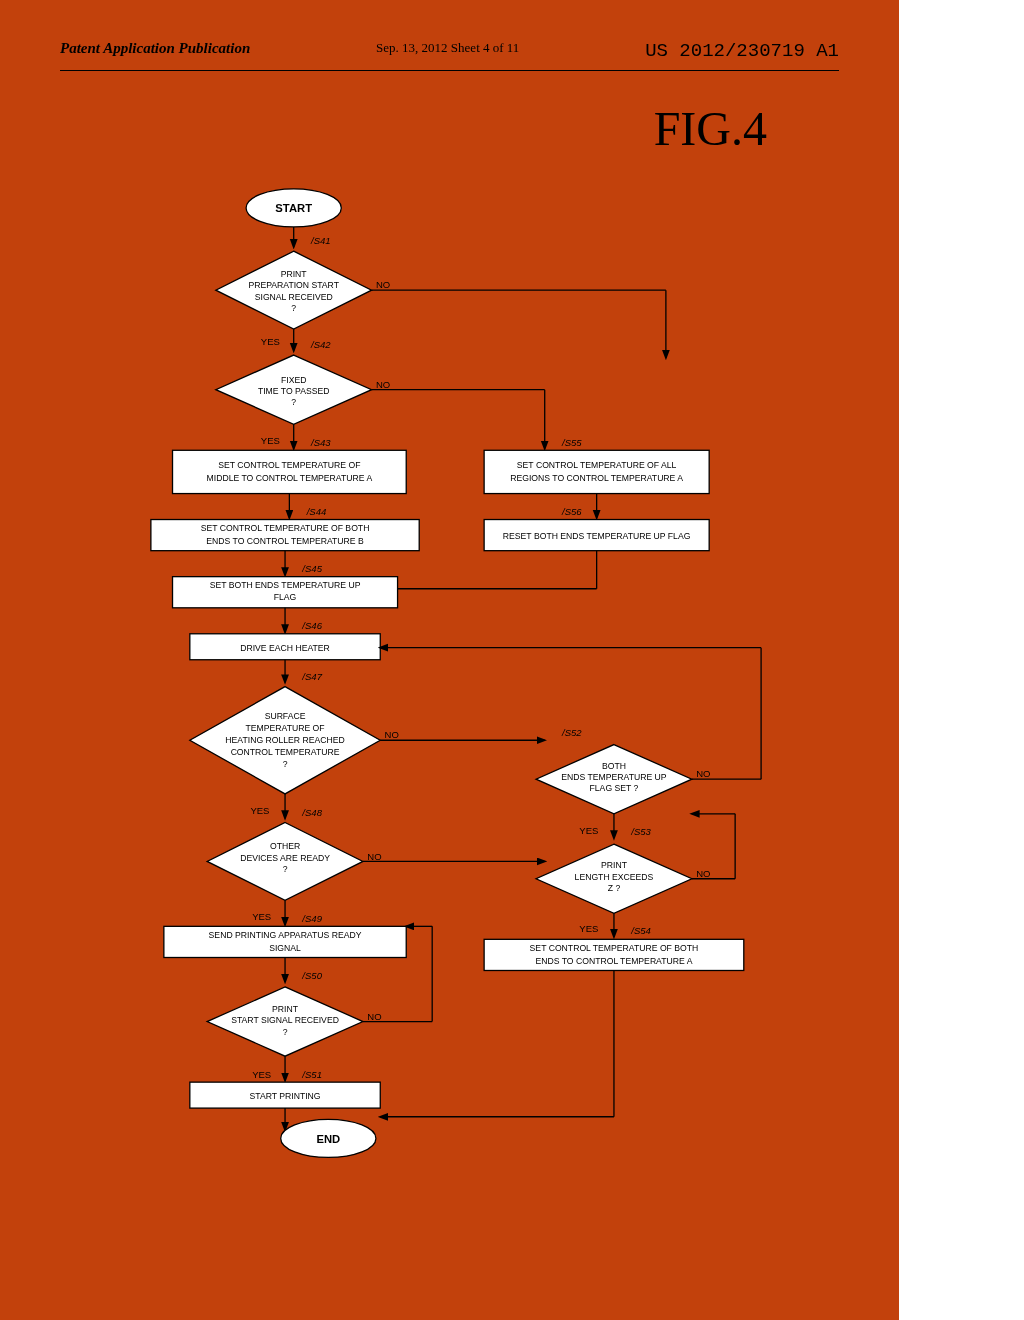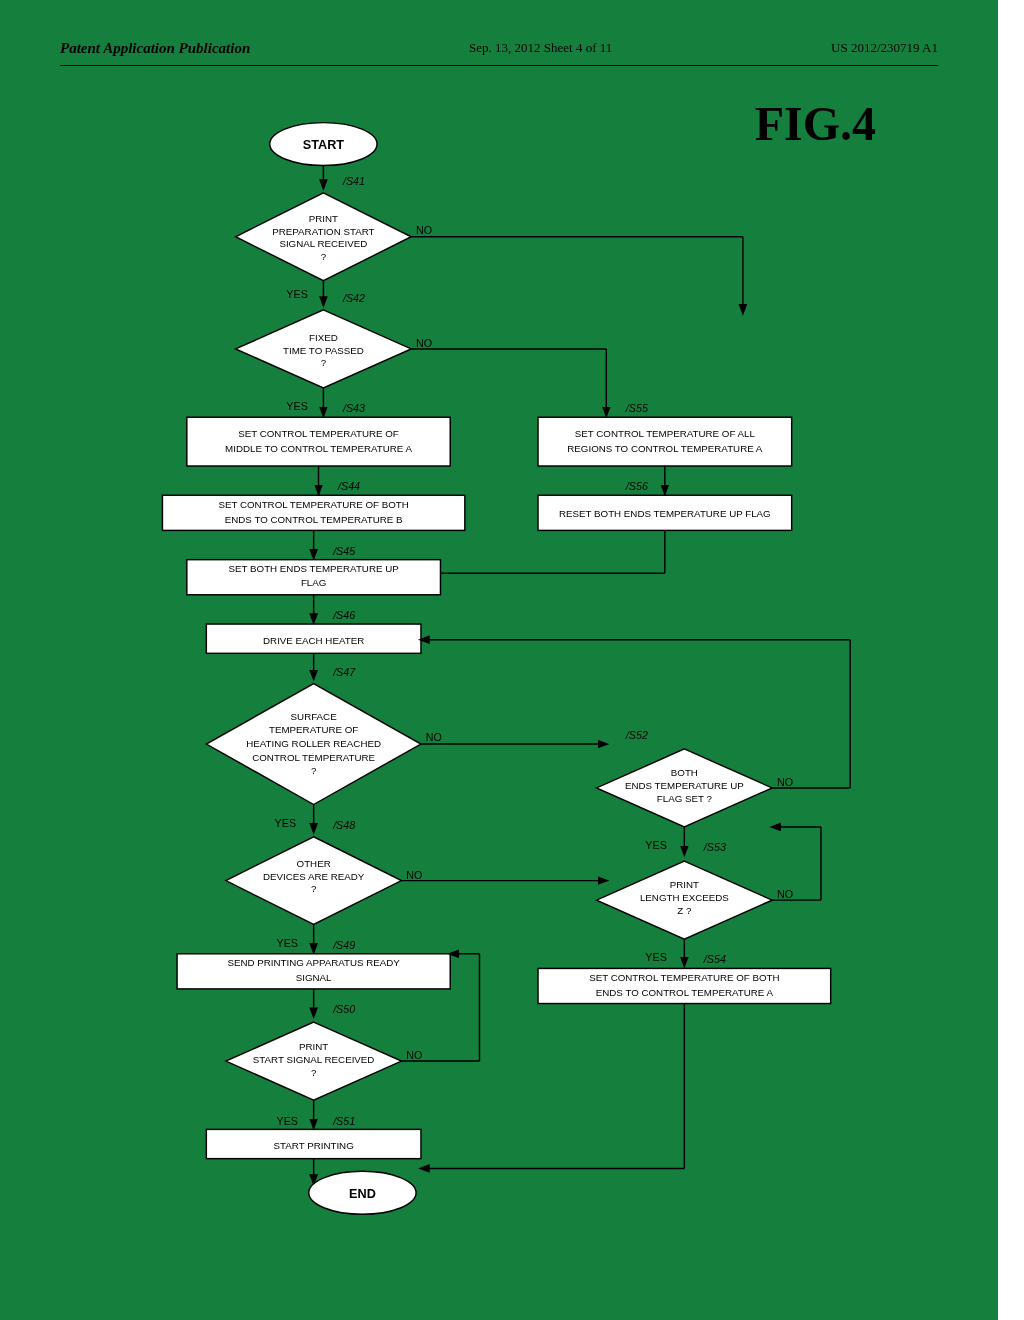--- a/index.html
+++ b/index.html
@@ -5,23 +5,23 @@
     * { box-sizing: border-box; margin: 0; padding: 0; }
     body {
       background: #fff;
       font-family: 'Times New Roman', Times, serif;
       width: 1024px;
       min-height: 1320px;
       position: relative;
       overflow: hidden;
     }
     .page {
-      width: 998px;
+      width: 899px;
       min-height: 1320px;
-      background: #15803d;
+      background: #c2410c;
       position: relative;
       padding: 40px 60px;
     }
     .header {
       display: flex;
       justify-content: space-between;
       align-items: flex-start;
       border-bottom: 1px solid #000;
       padding-bottom: 8px;
       margin-bottom: 20px;
@@ -29,34 +29,35 @@
     .header-left {
       font-weight: bold;
       font-size: 15px;
       font-style: italic;
     }
     .header-center {
       font-size: 13px;
       text-align: left;
     }
     .header-right {
-      font-size: 13px;
+      font-size: 19px;
       text-align: left;
+      font-family: Liberation Mono, monospace;
     }
     .diagram-area {
       position: relative;
       width: 100%;
       height: 1160px;
     }
     .fig-label {
       position: absolute;
-      right: 62px;
+      right: 72px;
       top: 10px;
       font-size: 48px;
-      font-weight: bold;
+      font-weight: normal;
     }
     
     .flowchart {
       position: absolute;
       left: 0;
       top: 0;
       width: 100%;
       height: 100%;
     }
   </style>

